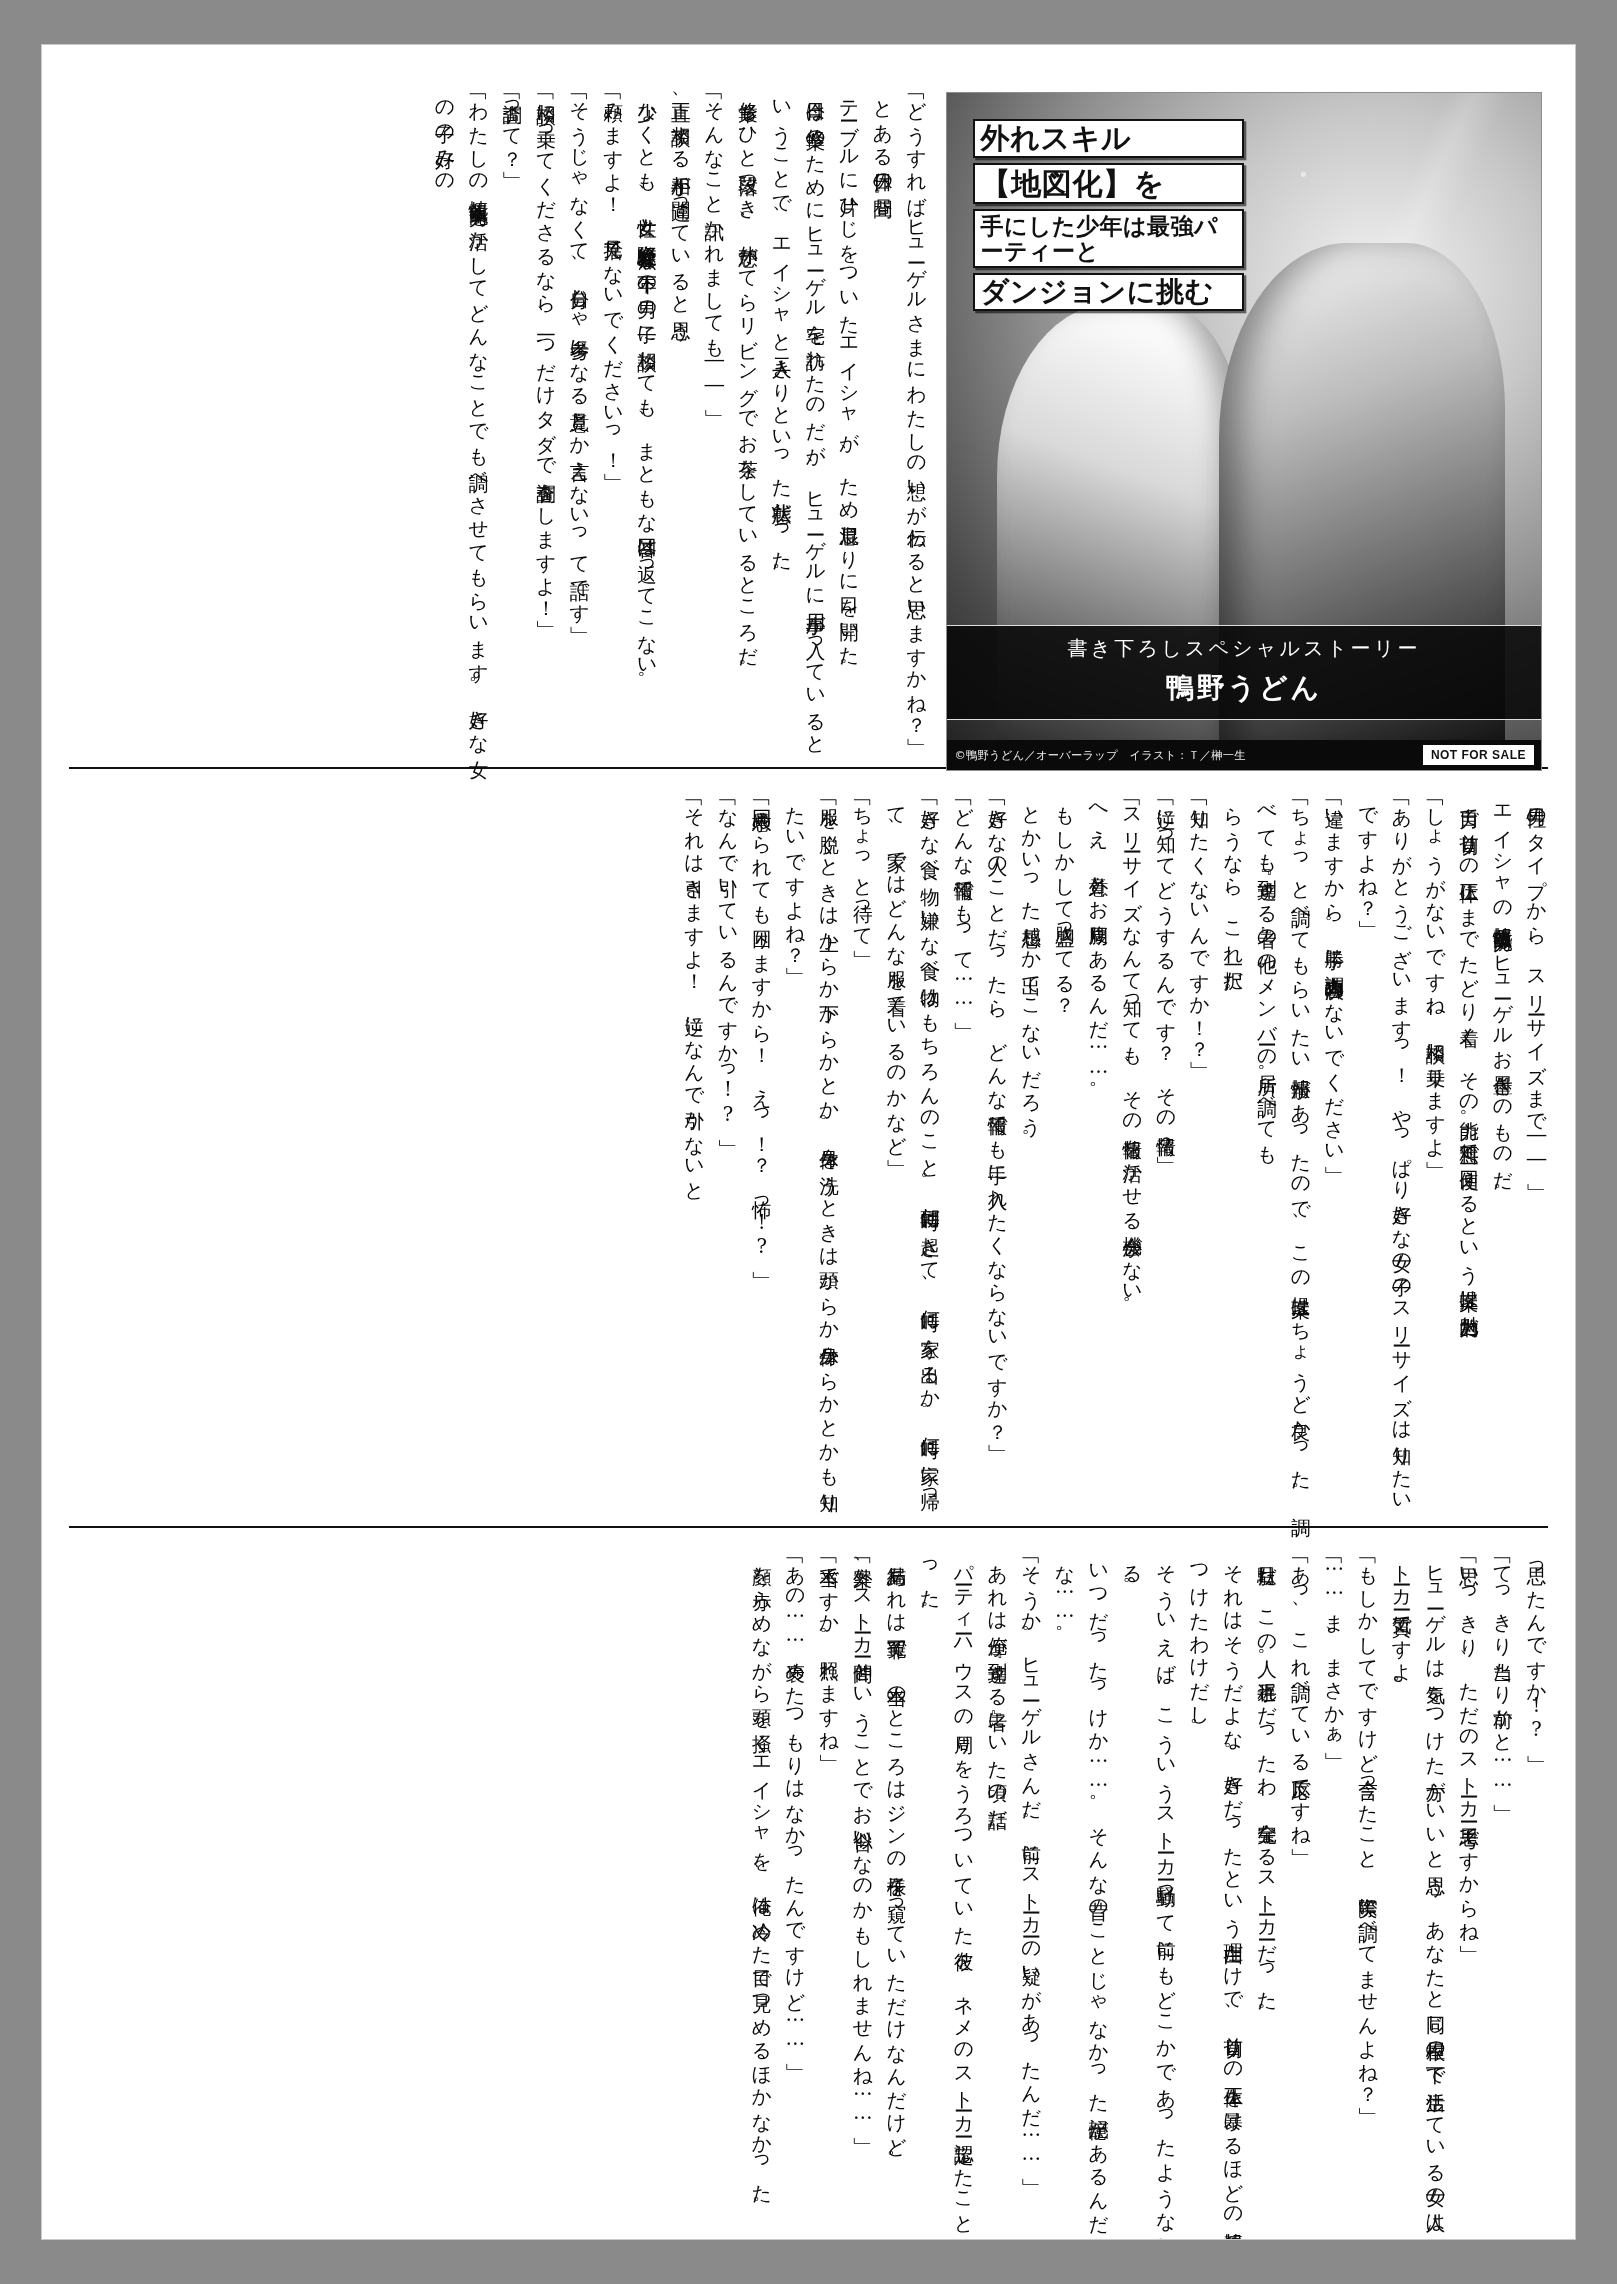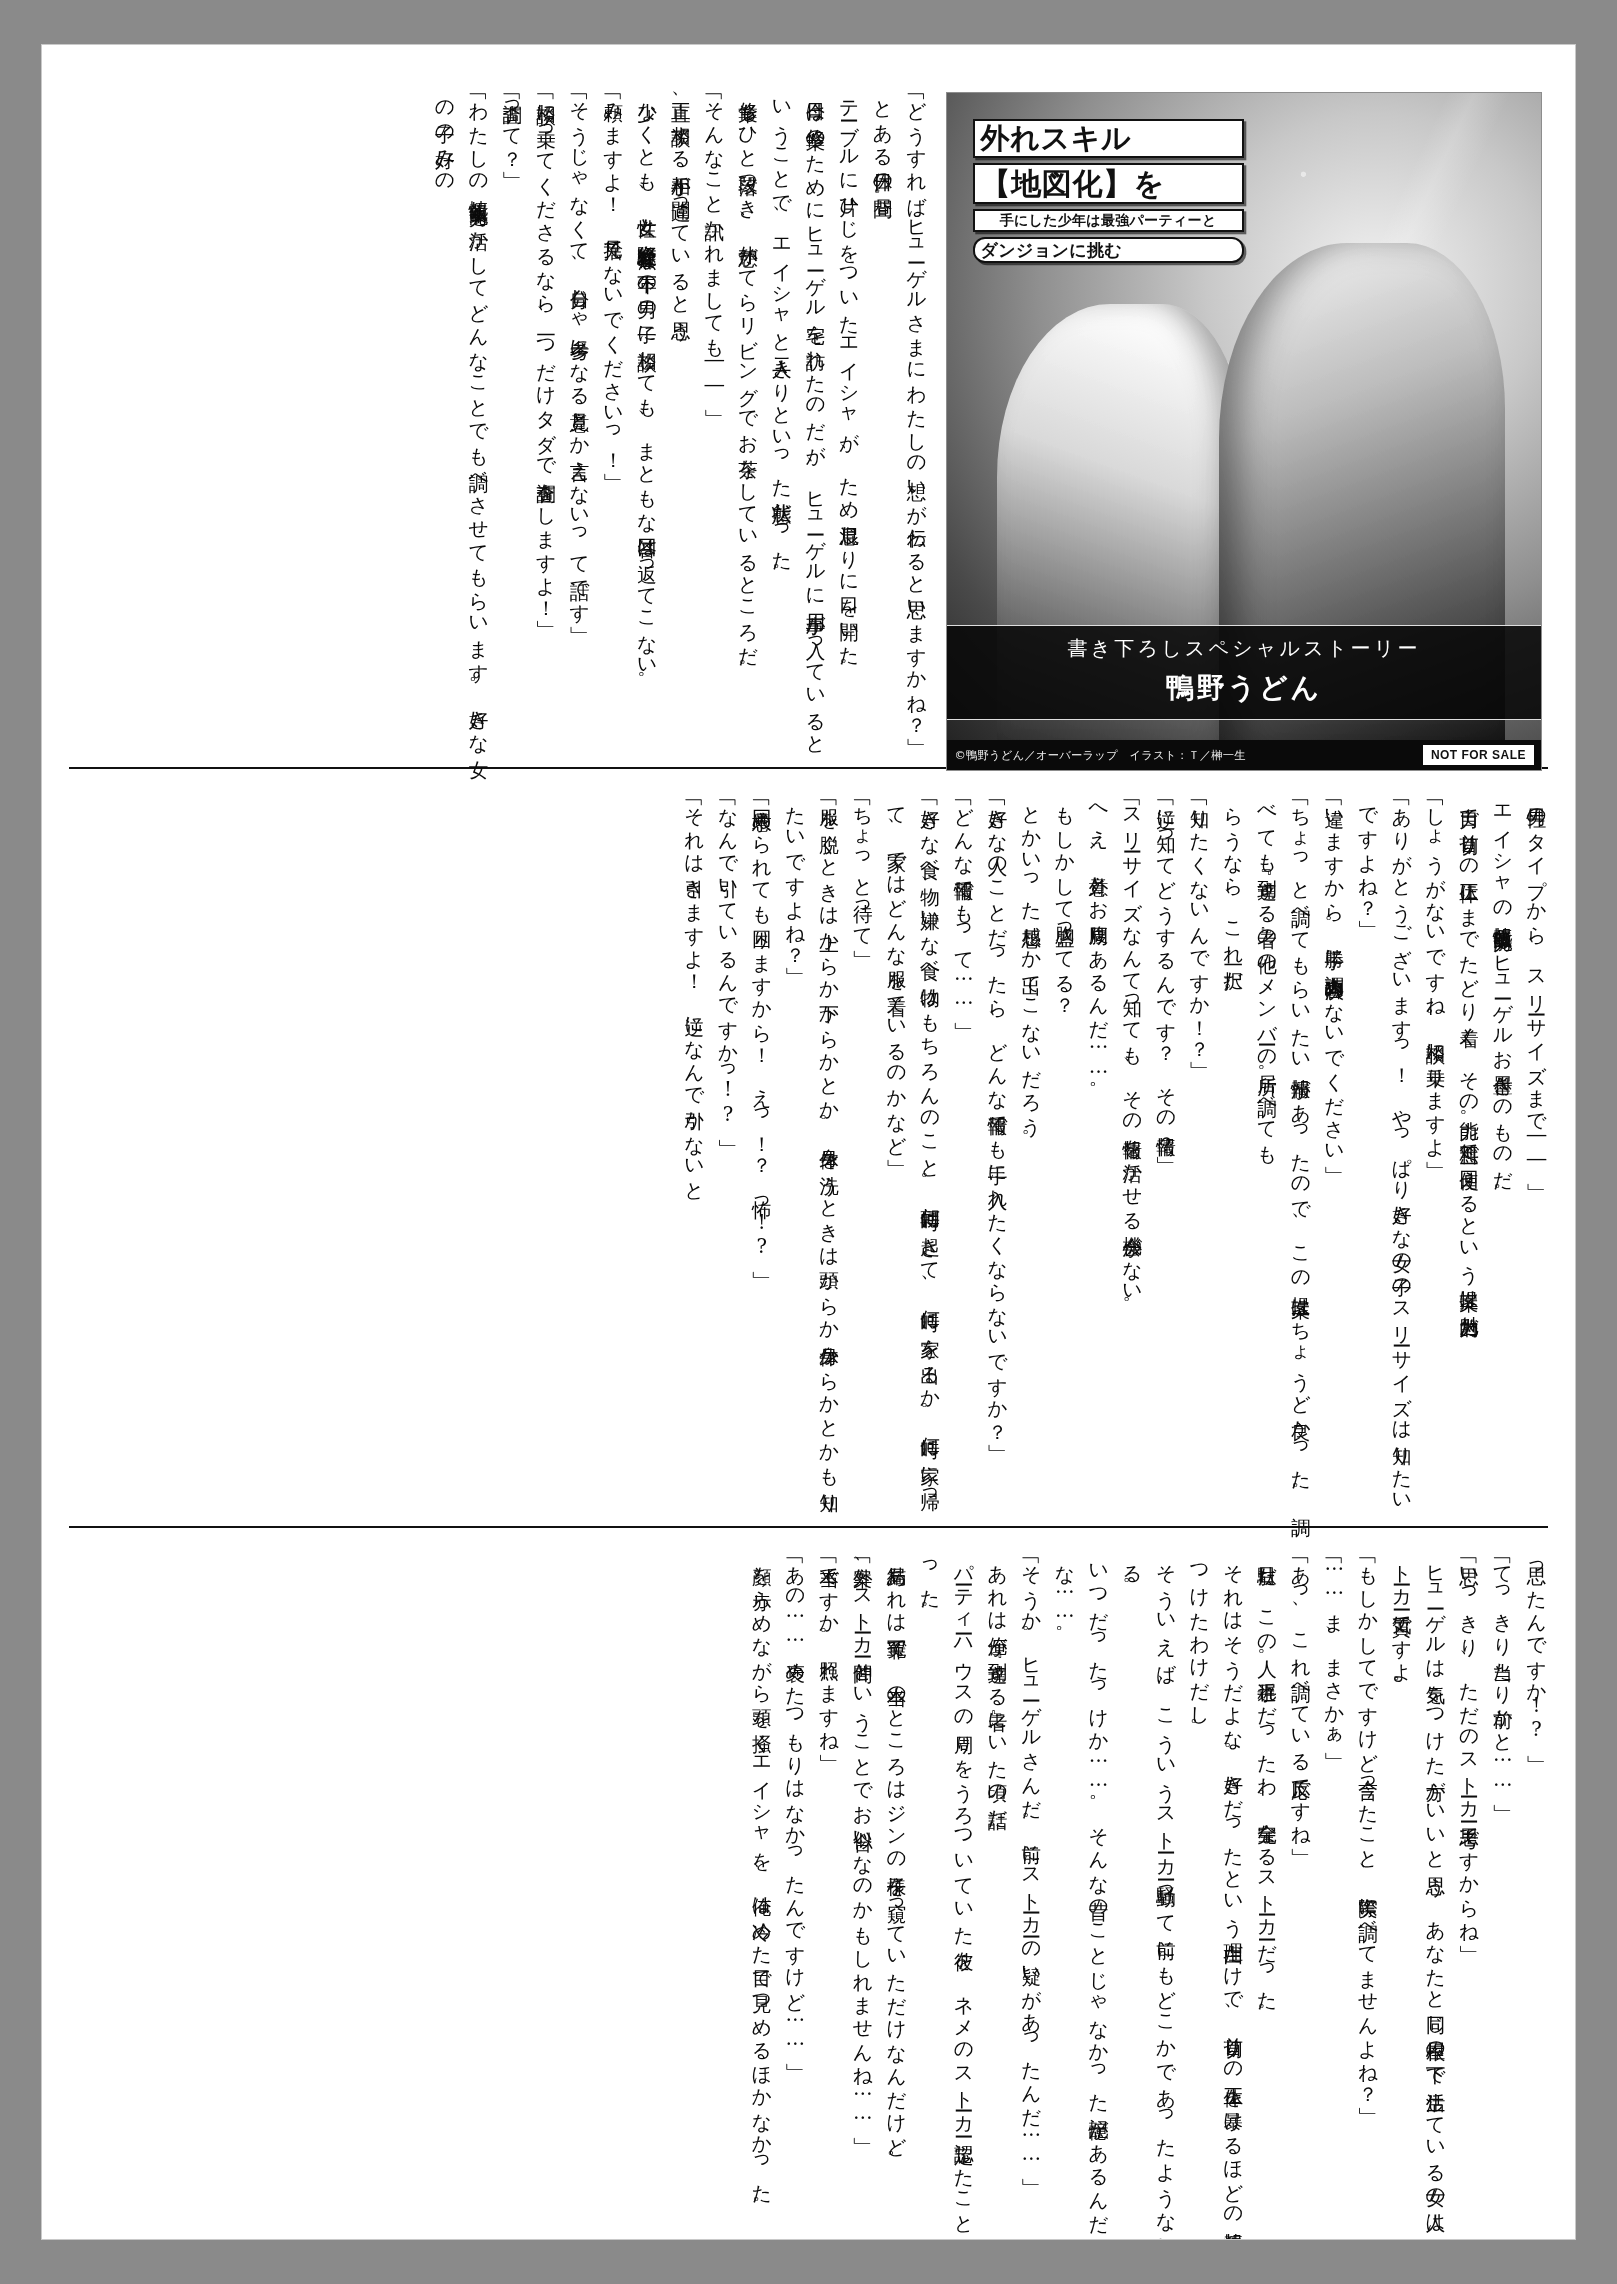--- a/index.html
+++ b/index.html
@@ -146,22 +146,22 @@
     background: #fff;
     border: 2.3px solid #111;
     padding: 1.5px 6px;
     margin-bottom: 5.3px;
     letter-spacing: 0.02em;
     line-height: 1.12;
     box-shadow: 2.3px 2.3px 0 rgba(0,0,0,.55);
   }
   .logo-1 { font-size: 29px; }
   .logo-2 { font-size: 30px; }
-  .logo-3 { font-size: 14px; text-align: center; }
-  .logo-4 { font-size: 17px; border-radius: 12px; }
+  .logo-3 { font-size: 23px; }
+  .logo-4 { font-size: 28px; }
   .cover-band {
     position: absolute;
     left: 0; right: 0;
     bottom: 50px;
     background: rgba(8,8,8,0.88);
     color: #fff;
     text-align: center;
     padding: 9px 0 12px;
     border-top: 1.5px solid #dedede;
     border-bottom: 1.5px solid #dedede;

